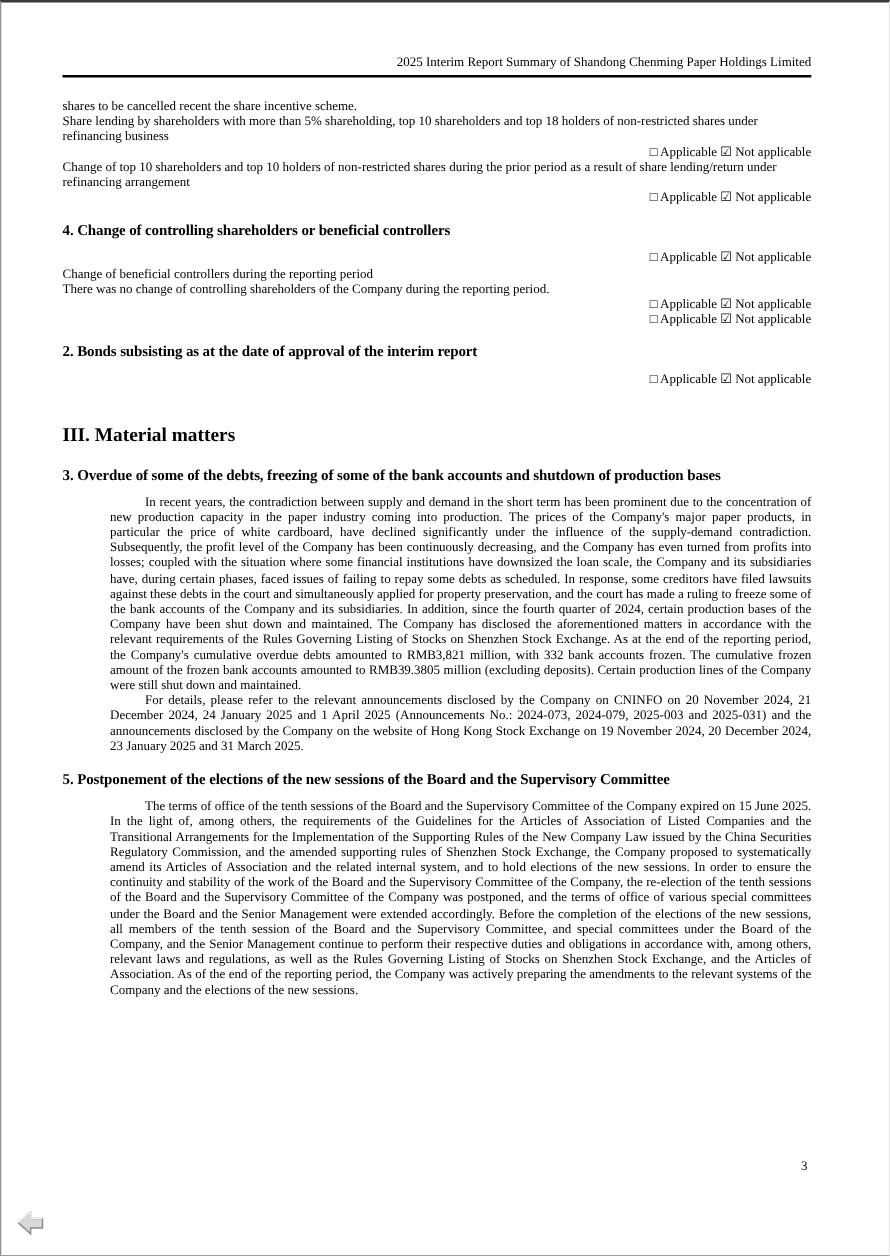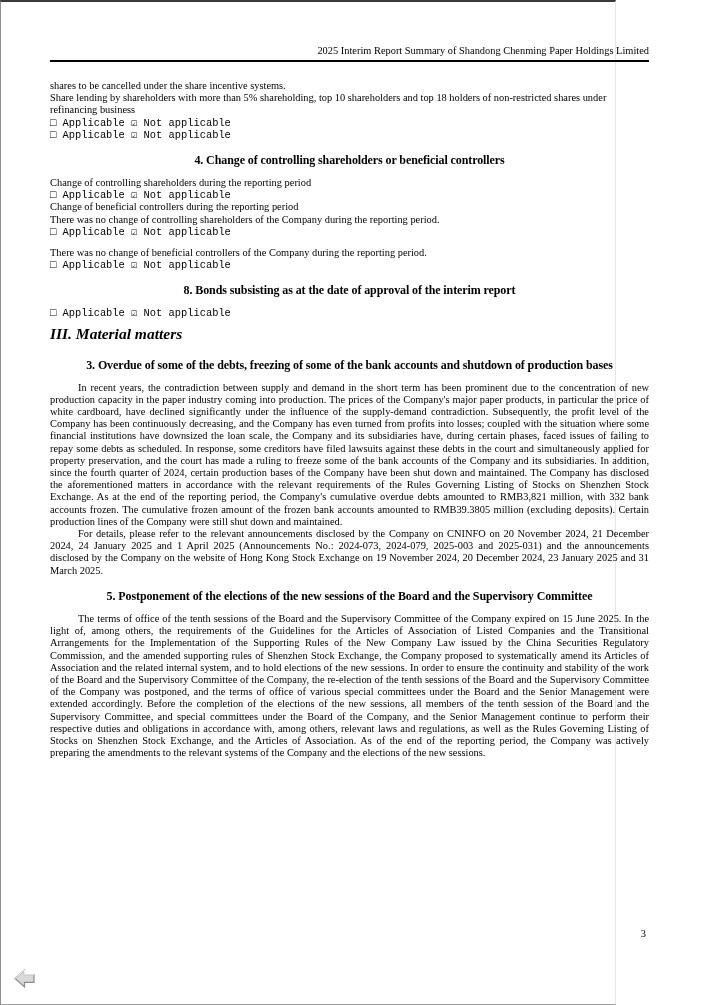--- a/index.html
+++ b/index.html
@@ -4,21 +4,21 @@
 <style>
   * { margin: 0; padding: 0; box-sizing: border-box; }
   html, body { background: #ffffff; }
   body {
     width: 712px; height: 1005px; overflow: hidden;
     font-family: "Liberation Serif", "DejaVu Serif", "DejaVu Sans", serif;
     color: #000;
   }
   .page {
     position: relative;
-    width: 616px; height: 1005px;
+    width: 712px; height: 1005px;
     background: #ffffff;
     border-top: 2px solid #3a3a3a;
     border-left: 1px solid #909090;
     border-bottom: 1px solid #9d9d9d;
     border-right: 1px solid #e6e6e6;
   }
   .header {
     position: absolute;
     left: 49px; top: 42px; width: 599px;
     text-align: right;
@@ -27,42 +27,41 @@
     padding-bottom: 3px;
     border-bottom: 2px solid #000;
   }
   .content {
     position: absolute;
     left: 49px; top: 78px; width: 599px;
     font-size: 10.4px;
     line-height: 12.2px;
   }
   .blk-body { text-align: left; }
-  .blk-check { text-align: left; font-family: Liberation Mono, monospace; }
+  .blk-check { text-align: right; }
   .gap-before { margin-top: 9px; }
   .blk-h2 {
     font-weight: bold;
     font-size: 12px;
     letter-spacing: -0.1px;
     line-height: 19px;
     margin-top: 10px;
     margin-bottom: 7px;
-    text-align: center;
   }
   .blk-h1 {
     font-weight: bold;
     font-size: 15.5px;
     line-height: 20px;
-    margin-top: 4px;
+    margin-top: 28px;
     margin-bottom: 12px;
-    font-style: italic;
   }
   .blk-para {
     text-align: justify;
     text-indent: 28px;
+    margin-left: 38px;
   }
   .footer-page {
     position: absolute;
     top: 926px; left: 0; width: 645px;
     text-align: right;
     font-size: 10.4px;
   }
   .nav-arrow {
     position: absolute;
     left: 12px; top: 964px;
@@ -73,33 +72,32 @@
 </style>
 </head>
 <body>
 
 <div class="page">
 
   <div class="header">2025 Interim Report Summary of Shandong Chenming Paper Holdings Limited</div>
 
   <div class="content">
 
-  <div class="blk-body">shares to be cancelled under the share incentive systems.</div>
+  <div class="blk-body">shares to be cancelled recent the share incentive scheme.</div>
       <div class="blk-body">Share lending by shareholders with more than 5% shareholding, top 10 shareholders and top 18 holders of non-restricted shares under refinancing business</div>
       <div class="blk-check">□ Applicable ☑ Not applicable</div>
+      <div class="blk-body">Change of top 10 shareholders and top 10 holders of non-restricted shares during the prior period as a result of share lending/return under refinancing arrangement</div>
       <div class="blk-check">□ Applicable ☑ Not applicable</div>
       <div class="blk-h2">4. Change of controlling shareholders or beneficial controllers</div>
-      <div class="blk-body">Change of controlling shareholders during the reporting period</div>
       <div class="blk-check">□ Applicable ☑ Not applicable</div>
       <div class="blk-body">Change of beneficial controllers during the reporting period</div>
       <div class="blk-body">There was no change of controlling shareholders of the Company during the reporting period.</div>
       <div class="blk-check">□ Applicable ☑ Not applicable</div>
-      <div class="blk-body gap-before">There was no change of beneficial controllers of the Company during the reporting period.</div>
       <div class="blk-check">□ Applicable ☑ Not applicable</div>
-      <div class="blk-h2">8. Bonds subsisting as at the date of approval of the interim report</div>
+      <div class="blk-h2">2. Bonds subsisting as at the date of approval of the interim report</div>
       <div class="blk-check">□ Applicable ☑ Not applicable</div>
       <div class="blk-h1">III. Material matters</div>
       <div class="blk-h2">3. Overdue of some of the debts, freezing of some of the bank accounts and shutdown of production bases</div>
       <div class="blk-para">In recent years, the contradiction between supply and demand in the short term has been prominent due to the concentration of new production capacity in the paper industry coming into production. The prices of the Company's major paper products, in particular the price of white cardboard, have declined significantly under the influence of the supply-demand contradiction. Subsequently, the profit level of the Company has been continuously decreasing, and the Company has even turned from profits into losses; coupled with the situation where some financial institutions have downsized the loan scale, the Company and its subsidiaries have, during certain phases, faced issues of failing to repay some debts as scheduled. In response, some creditors have filed lawsuits against these debts in the court and simultaneously applied for property preservation, and the court has made a ruling to freeze some of the bank accounts of the Company and its subsidiaries. In addition, since the fourth quarter of 2024, certain production bases of the Company have been shut down and maintained. The Company has disclosed the aforementioned matters in accordance with the relevant requirements of the Rules Governing Listing of Stocks on Shenzhen Stock Exchange. As at the end of the reporting period, the Company's cumulative overdue debts amounted to RMB3,821 million, with 332 bank accounts frozen. The cumulative frozen amount of the frozen bank accounts amounted to RMB39.3805 million (excluding deposits). Certain production lines of the Company were still shut down and maintained.</div>
       <div class="blk-para">For details, please refer to the relevant announcements disclosed by the Company on CNINFO on 20 November 2024, 21 December 2024, 24 January 2025 and 1 April 2025 (Announcements No.: 2024-073, 2024-079, 2025-003 and 2025-031) and the announcements disclosed by the Company on the website of Hong Kong Stock Exchange on 19 November 2024, 20 December 2024, 23 January 2025 and 31 March 2025.</div>
       <div class="blk-h2">5. Postponement of the elections of the new sessions of the Board and the Supervisory Committee</div>
       <div class="blk-para">The terms of office of the tenth sessions of the Board and the Supervisory Committee of the Company expired on 15 June 2025. In the light of, among others, the requirements of the Guidelines for the Articles of Association of Listed Companies and the Transitional Arrangements for the Implementation of the Supporting Rules of the New Company Law issued by the China Securities Regulatory Commission, and the amended supporting rules of Shenzhen Stock Exchange, the Company proposed to systematically amend its Articles of Association and the related internal system, and to hold elections of the new sessions. In order to ensure the continuity and stability of the work of the Board and the Supervisory Committee of the Company, the re-election of the tenth sessions of the Board and the Supervisory Committee of the Company was postponed, and the terms of office of various special committees under the Board and the Senior Management were extended accordingly. Before the completion of the elections of the new sessions, all members of the tenth session of the Board and the Supervisory Committee, and special committees under the Board of the Company, and the Senior Management continue to perform their respective duties and obligations in accordance with, among others, relevant laws and regulations, as well as the Rules Governing Listing of Stocks on Shenzhen Stock Exchange, and the Articles of Association. As of the end of the reporting period, the Company was actively preparing the amendments to the relevant systems of the Company and the elections of the new sessions.</div>
     </div>
 
   <div class="footer-page">3</div>

